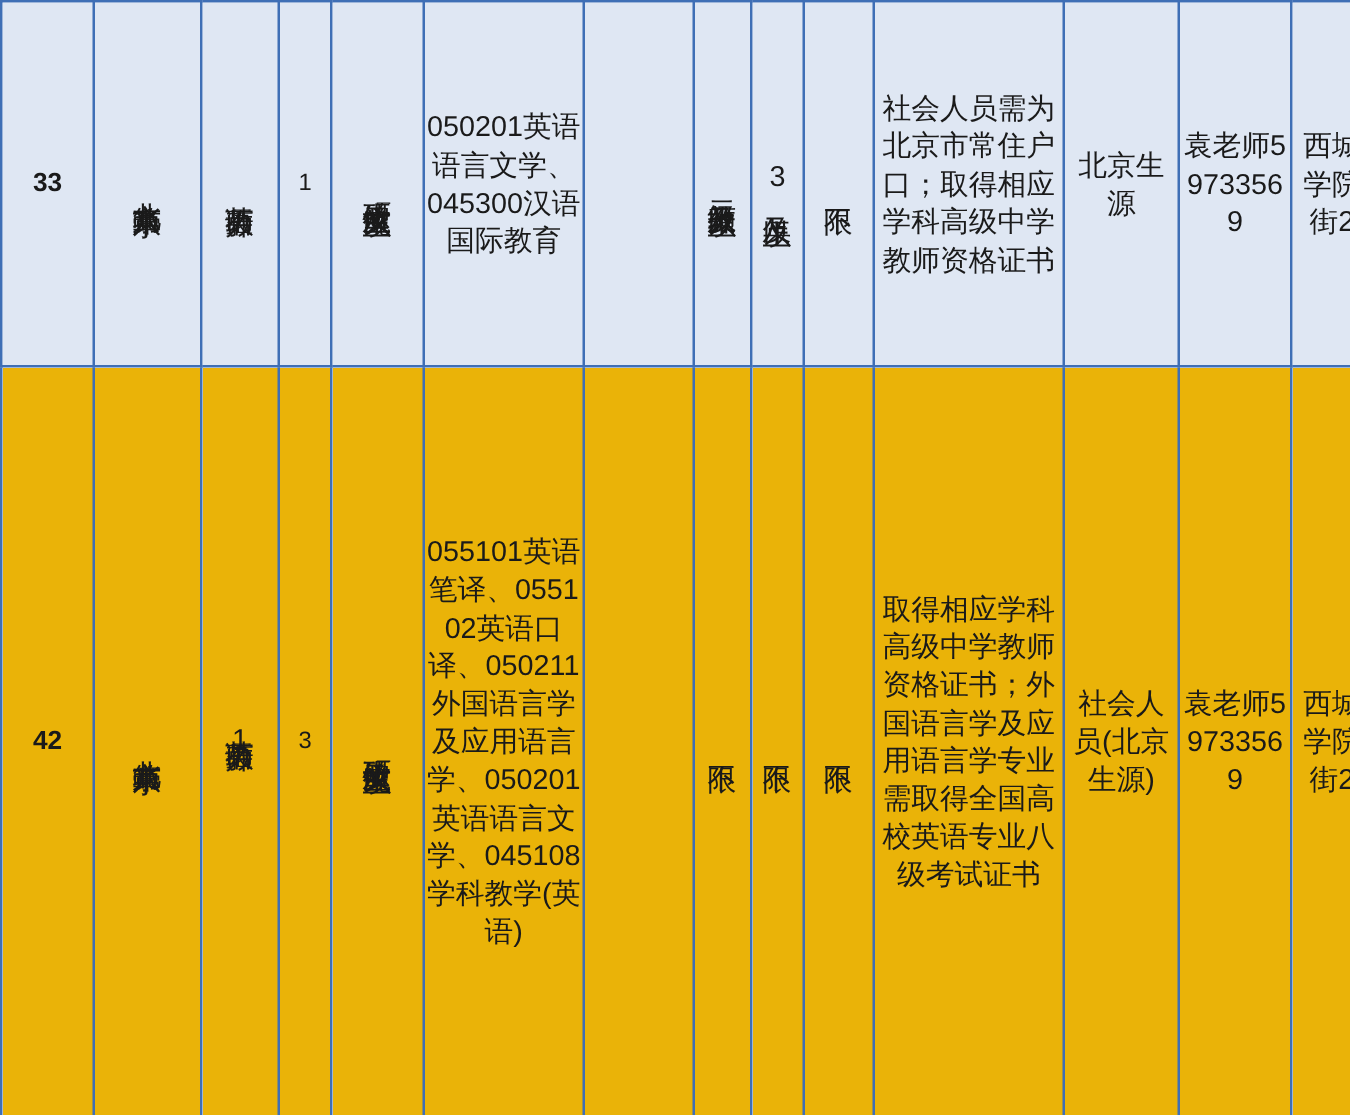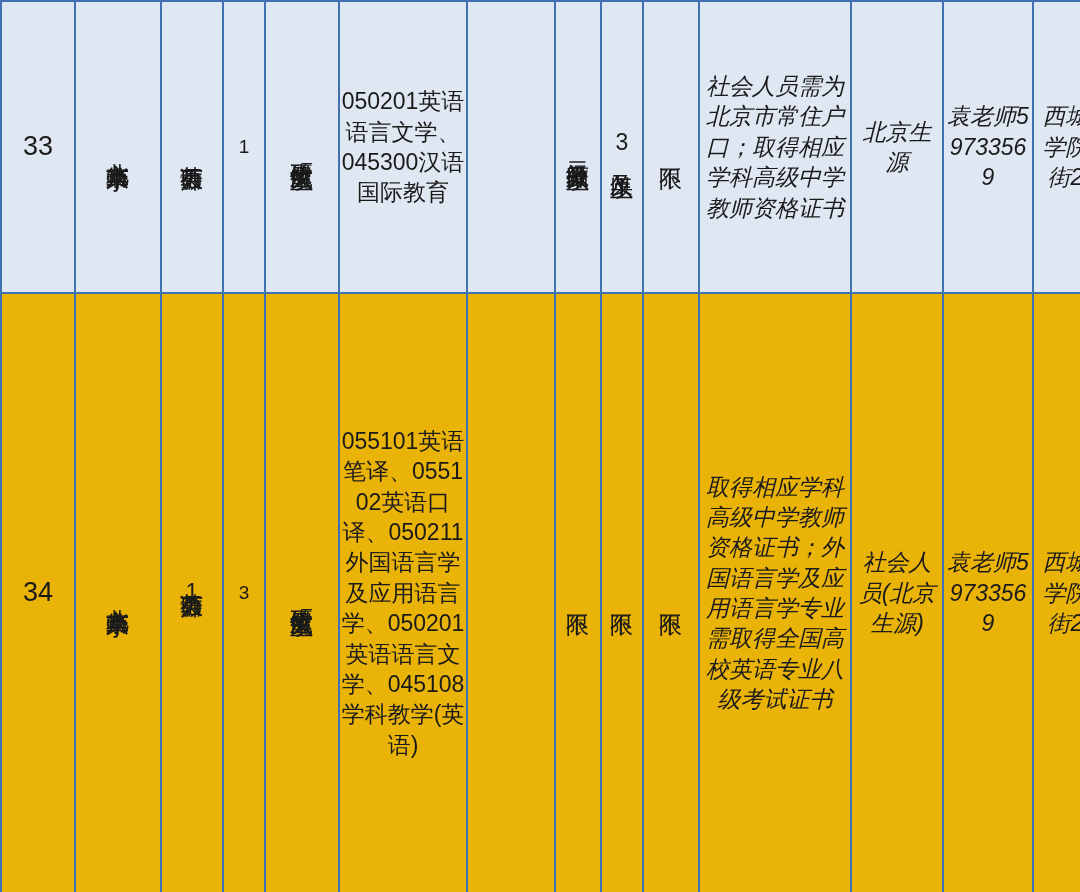--- a/index.html
+++ b/index.html
@@ -61,30 +61,29 @@
     letter-spacing: 1px;
     line-height: 1.22;
     max-height: 100%;
   }
   .cell-text {
     display: block;
     margin: 0 auto;
     white-space: pre-line;
   }
   .f-num {
-    font-size: 27px;
-    font-weight: normal;
+    font-size: 21px;
+    font-weight: bold;
     text-align: center;
   }
   .f-count {
     font-size: 19px;
   }
   .f-body {
     font-size: 23px;
-    font-style: italic;
   }
   .f-major {
     font-size: 23px;
   }
   .f-vert {
     font-size: 23px;
   }
   .pad-h {
     padding-left: 6px;
     padding-right: 6px;
@@ -150,21 +149,21 @@
       </td>
       <td class="pad-h">
         <span class="cell-text f-body">袁老师59733569</span>
       </td>
       <td class="pad-h">
         <span class="cell-text f-body">西城区学院小街2号</span>
       </td>
     </tr>
     <tr class="row-plain" style="height:600px;">
       <td>
-        <span class="cell-text f-num">34</span>
+        <span class="cell-text f-num">42</span>
       </td>
       <td>
         <span class="vert f-vert">北京市第八中学</span>
       </td>
       <td>
         <span class="vert f-vert">英语教师1</span>
       </td>
       <td>
         <span class="cell-text f-count">3</span>
       </td>

